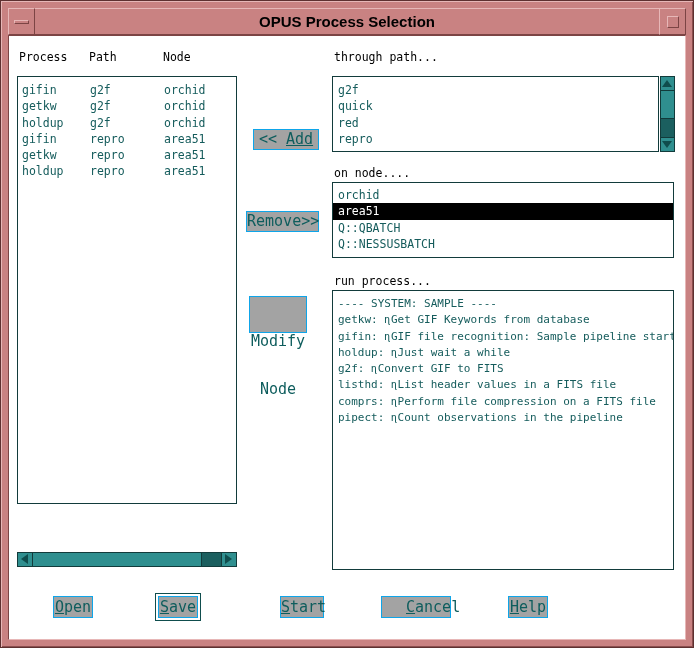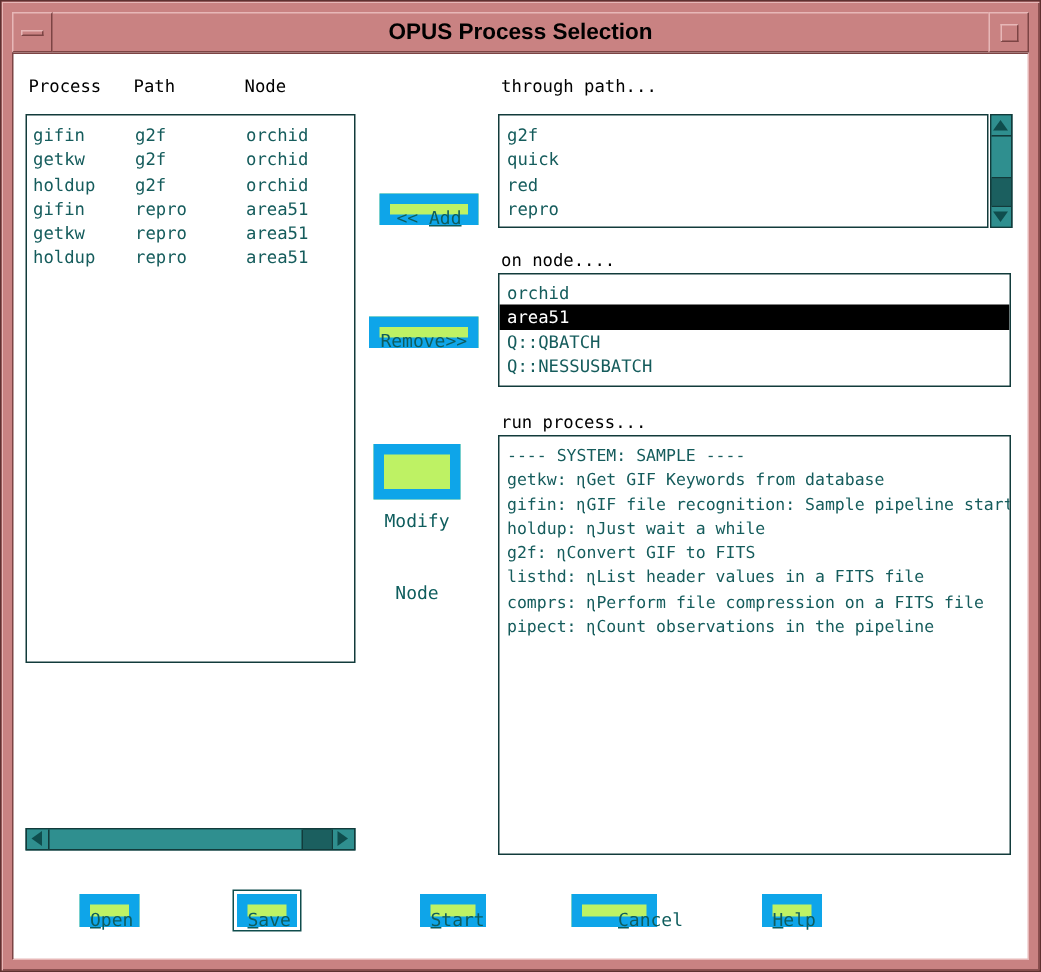--- a/index.html
+++ b/index.html
@@ -45,21 +45,21 @@
     position:absolute; left:7px; top:34px; right:7px; bottom:7px; background:#ffffff; box-sizing:border-box;
     border-top:1px solid #7c4444; border-left:1px solid #7c4444;
     border-bottom:1px solid #e7b7b7; border-right:1px solid #e7b7b7;
   }
   .hdr, .lbl { position:absolute; font-size:11.5px; color:#000; white-space:pre; }
   
   .listbox {
     position:absolute; background:#fff; box-sizing:border-box;
     border:1px solid #123b3b; overflow:hidden;
   }
-  .proc-list { left:8px; top:40px; width:220px; height:366px; padding-top:5px; }
+  .proc-list { left:8px; top:40px; width:220px; height:428px; padding-top:5px; }
   .proc-row { display:flex; padding-left:4px; line-height:16.3px; font-size:11.5px; color:#155c5c; white-space:pre; }
   .proc-row .c1 { width:68px; } .proc-row .c2 { width:74px; } .proc-row .c3 { flex:1; }
   .through-list { left:323px; top:40px; width:327px; height:76px; padding-top:5px; }
   .node-list    { left:323px; top:146px; width:342px; height:76px; padding-top:4px; }
   .run-list     { left:323px; top:254px; width:342px; height:280px; padding-top:5px; }
   .list-row { padding-left:5px; line-height:16.3px; font-size:11.5px; color:#155c5c; white-space:pre; }
   .run-list .list-row { font-size:11px; }
   .list-row.selected { background:#000; color:#fff; }
   
   .hscroll {
@@ -78,32 +78,32 @@
     border:1px solid #123b3b; background:#1b5f5f; display:flex; flex-direction:column;
   }
   .vs-btn { height:13px; background:#2f8f8f; position:relative; flex:0 0 auto; }
   .vs-btn.up   { border-bottom:1px solid #123b3b; }
   .vs-btn.down { border-top:1px solid #123b3b; margin-top:auto; }
   .vs-slider { height:27px; background:#2f8f8f; border-bottom:1px solid #123b3b; flex:0 0 auto; }
   .tri-up   { border-width:0 5px 7px 5px; border-color:transparent transparent #0f4d4d transparent; top:3px; left:1px; }
   .tri-down { border-width:7px 5px 0 5px; border-color:#0f4d4d transparent transparent transparent; top:3px; left:1px; }
   
   .btn {
-    position:absolute; box-sizing:border-box; background:#bef264;
-    border:7px solid #0ea5e9; color:#0e5d5d; font-size:12px;
+    position:absolute; box-sizing:border-box; background:#a3a3a3;
+    border:1px solid #0ea5e9; color:#0e5d5d; font-size:15px;
     text-align:center; cursor:default; white-space:pre;
   }
   #btn-add    { left:244px; top:93px;  width:66px; height:21px; line-height:19px; }
   #btn-remove { left:237px; top:175px; width:73px; height:21px; line-height:19px; }
   #btn-modify { left:240px; top:260px; width:58px; height:37px; padding-top:4px; line-height:16px; }
   .fbtn { top:560px; height:22px; line-height:20px; }
   #fbtn-open   { left:44px;  width:40px; }
   #fbtn-save   { left:149px; width:40px; outline:1px solid #0f4d4d; outline-offset:2px; }
   #fbtn-start  { left:271px; width:44px; }
-  #fbtn-cancel { left:372px; width:57px;padding-left:24px; }
+  #fbtn-cancel { left:372px; width:70px;padding-left:24px; }
   #fbtn-help   { left:499px; width:40px; }
   .mn { display:inline-block; }
   .mn::first-letter { text-decoration:underline; }
   .ul { text-decoration:underline; }
 </style>
 </head>
 <body>
 
 <div class="window">
 

